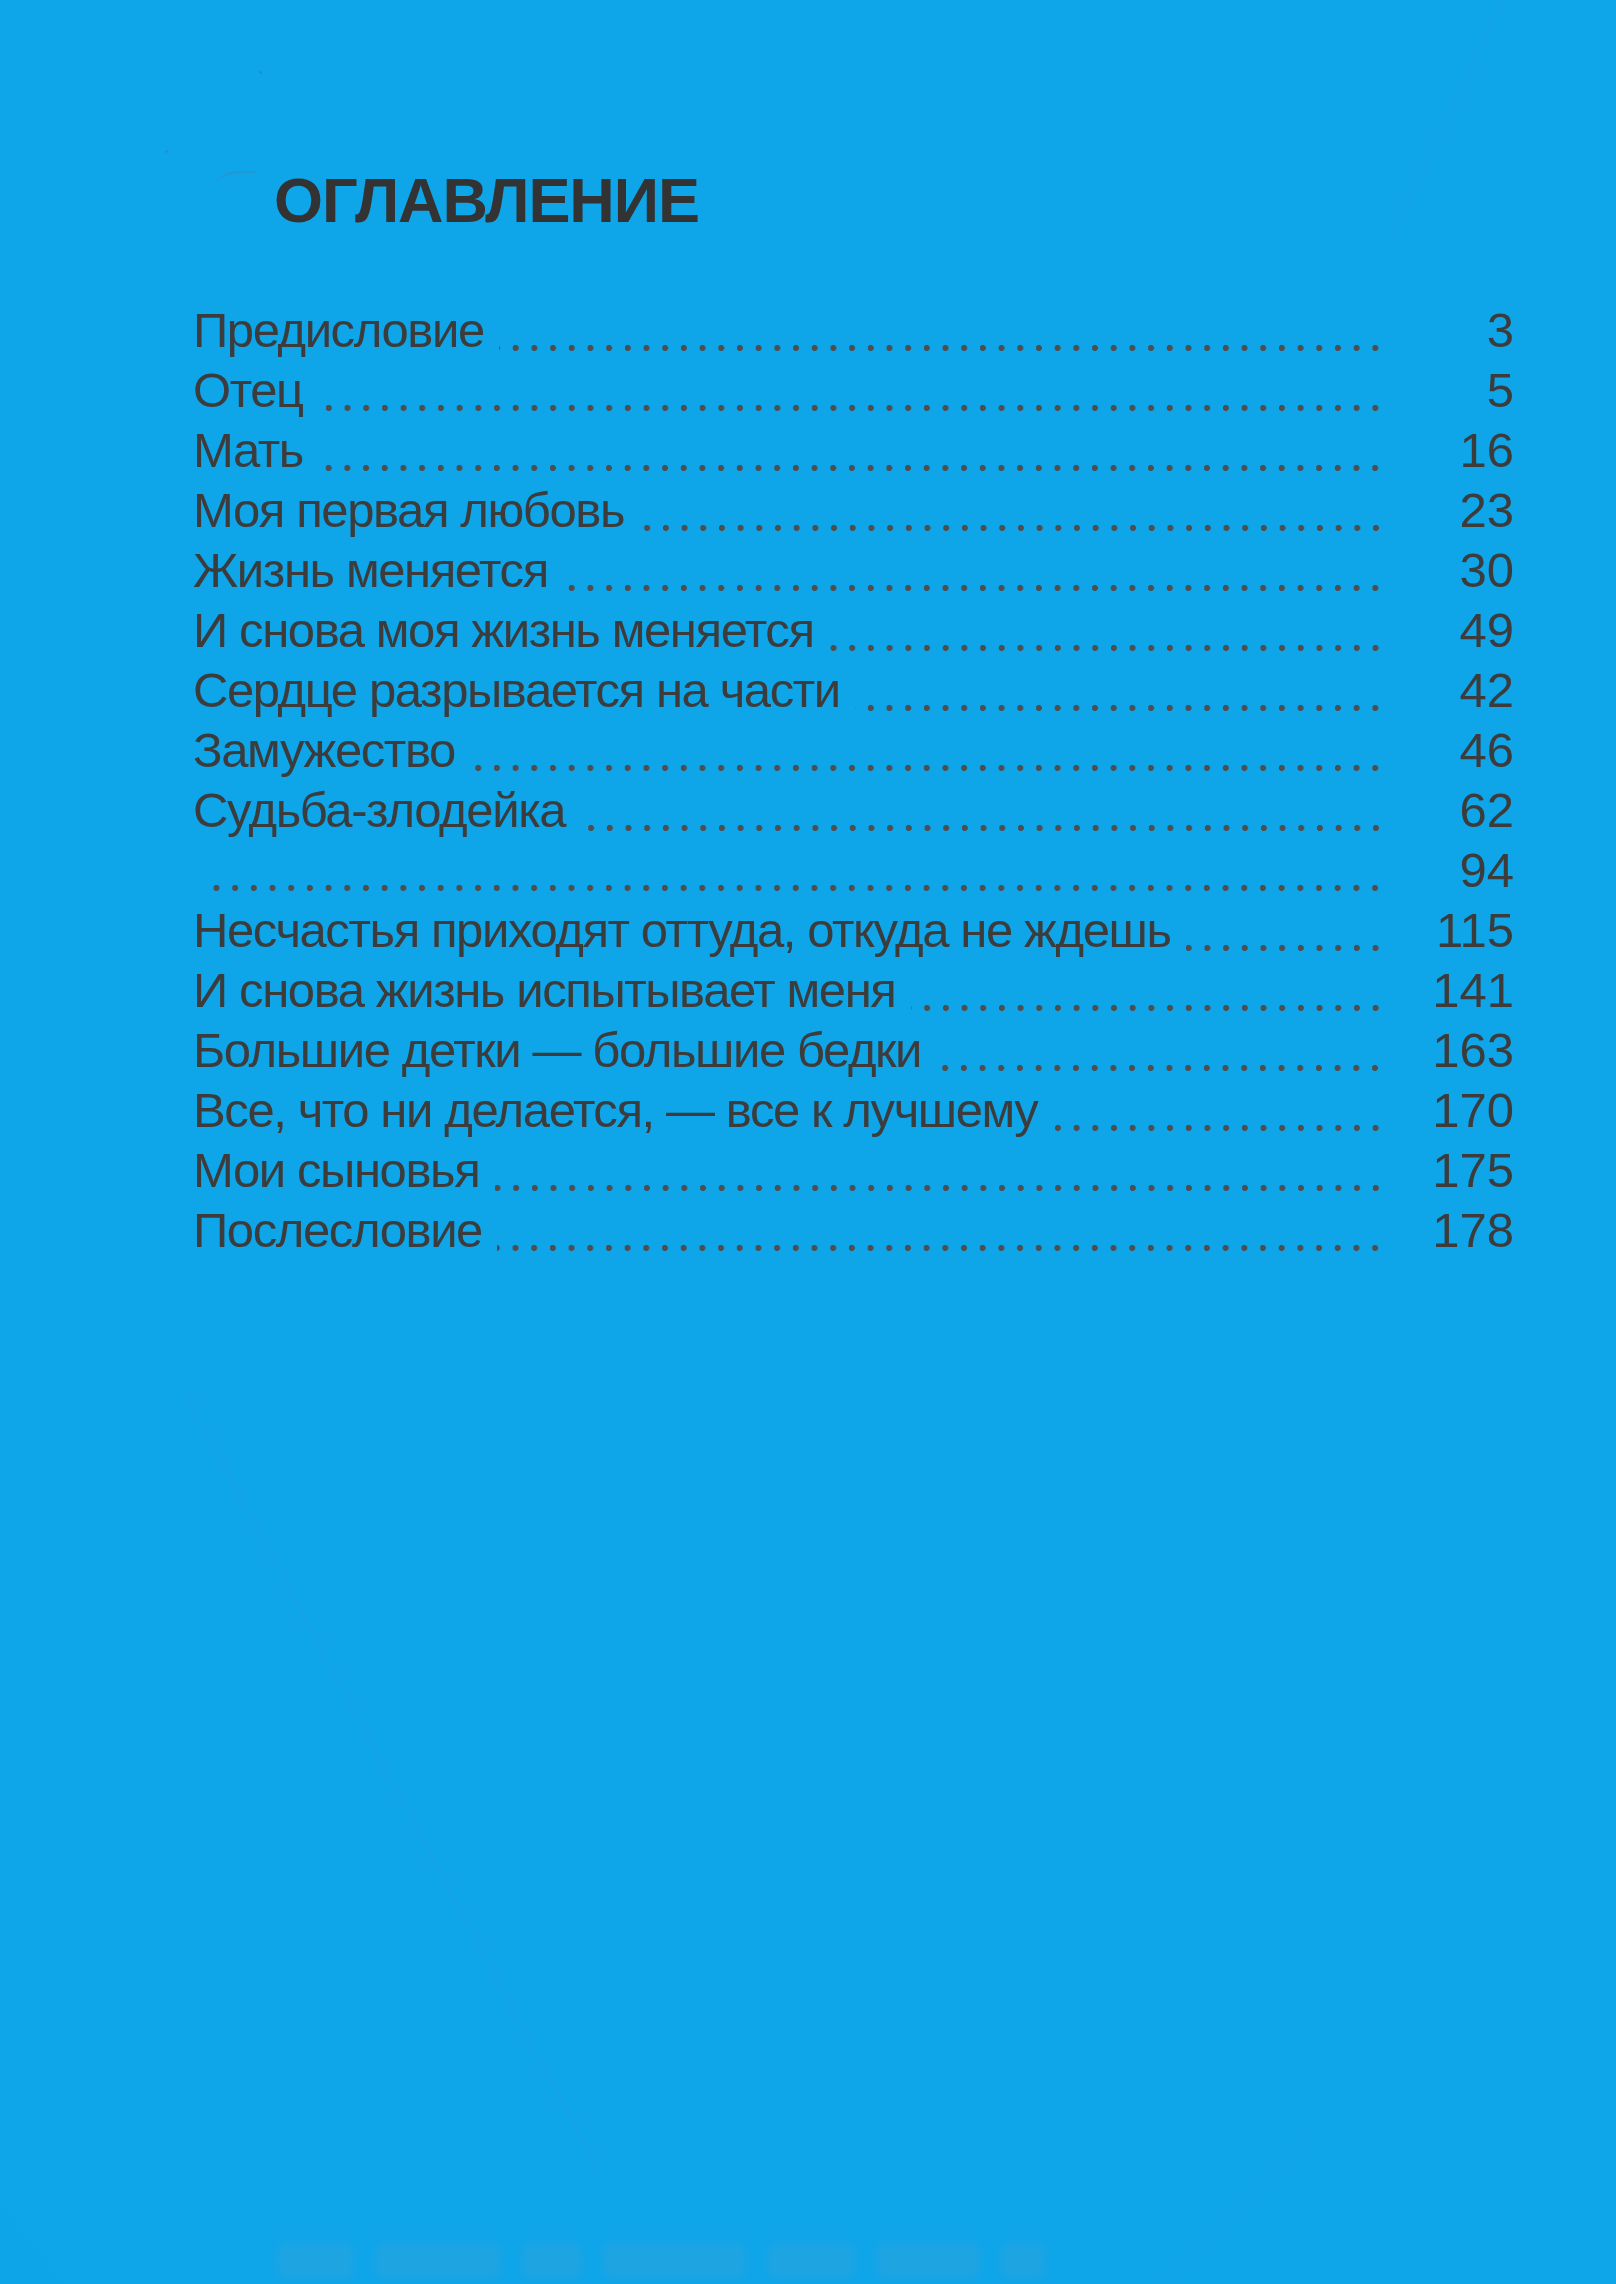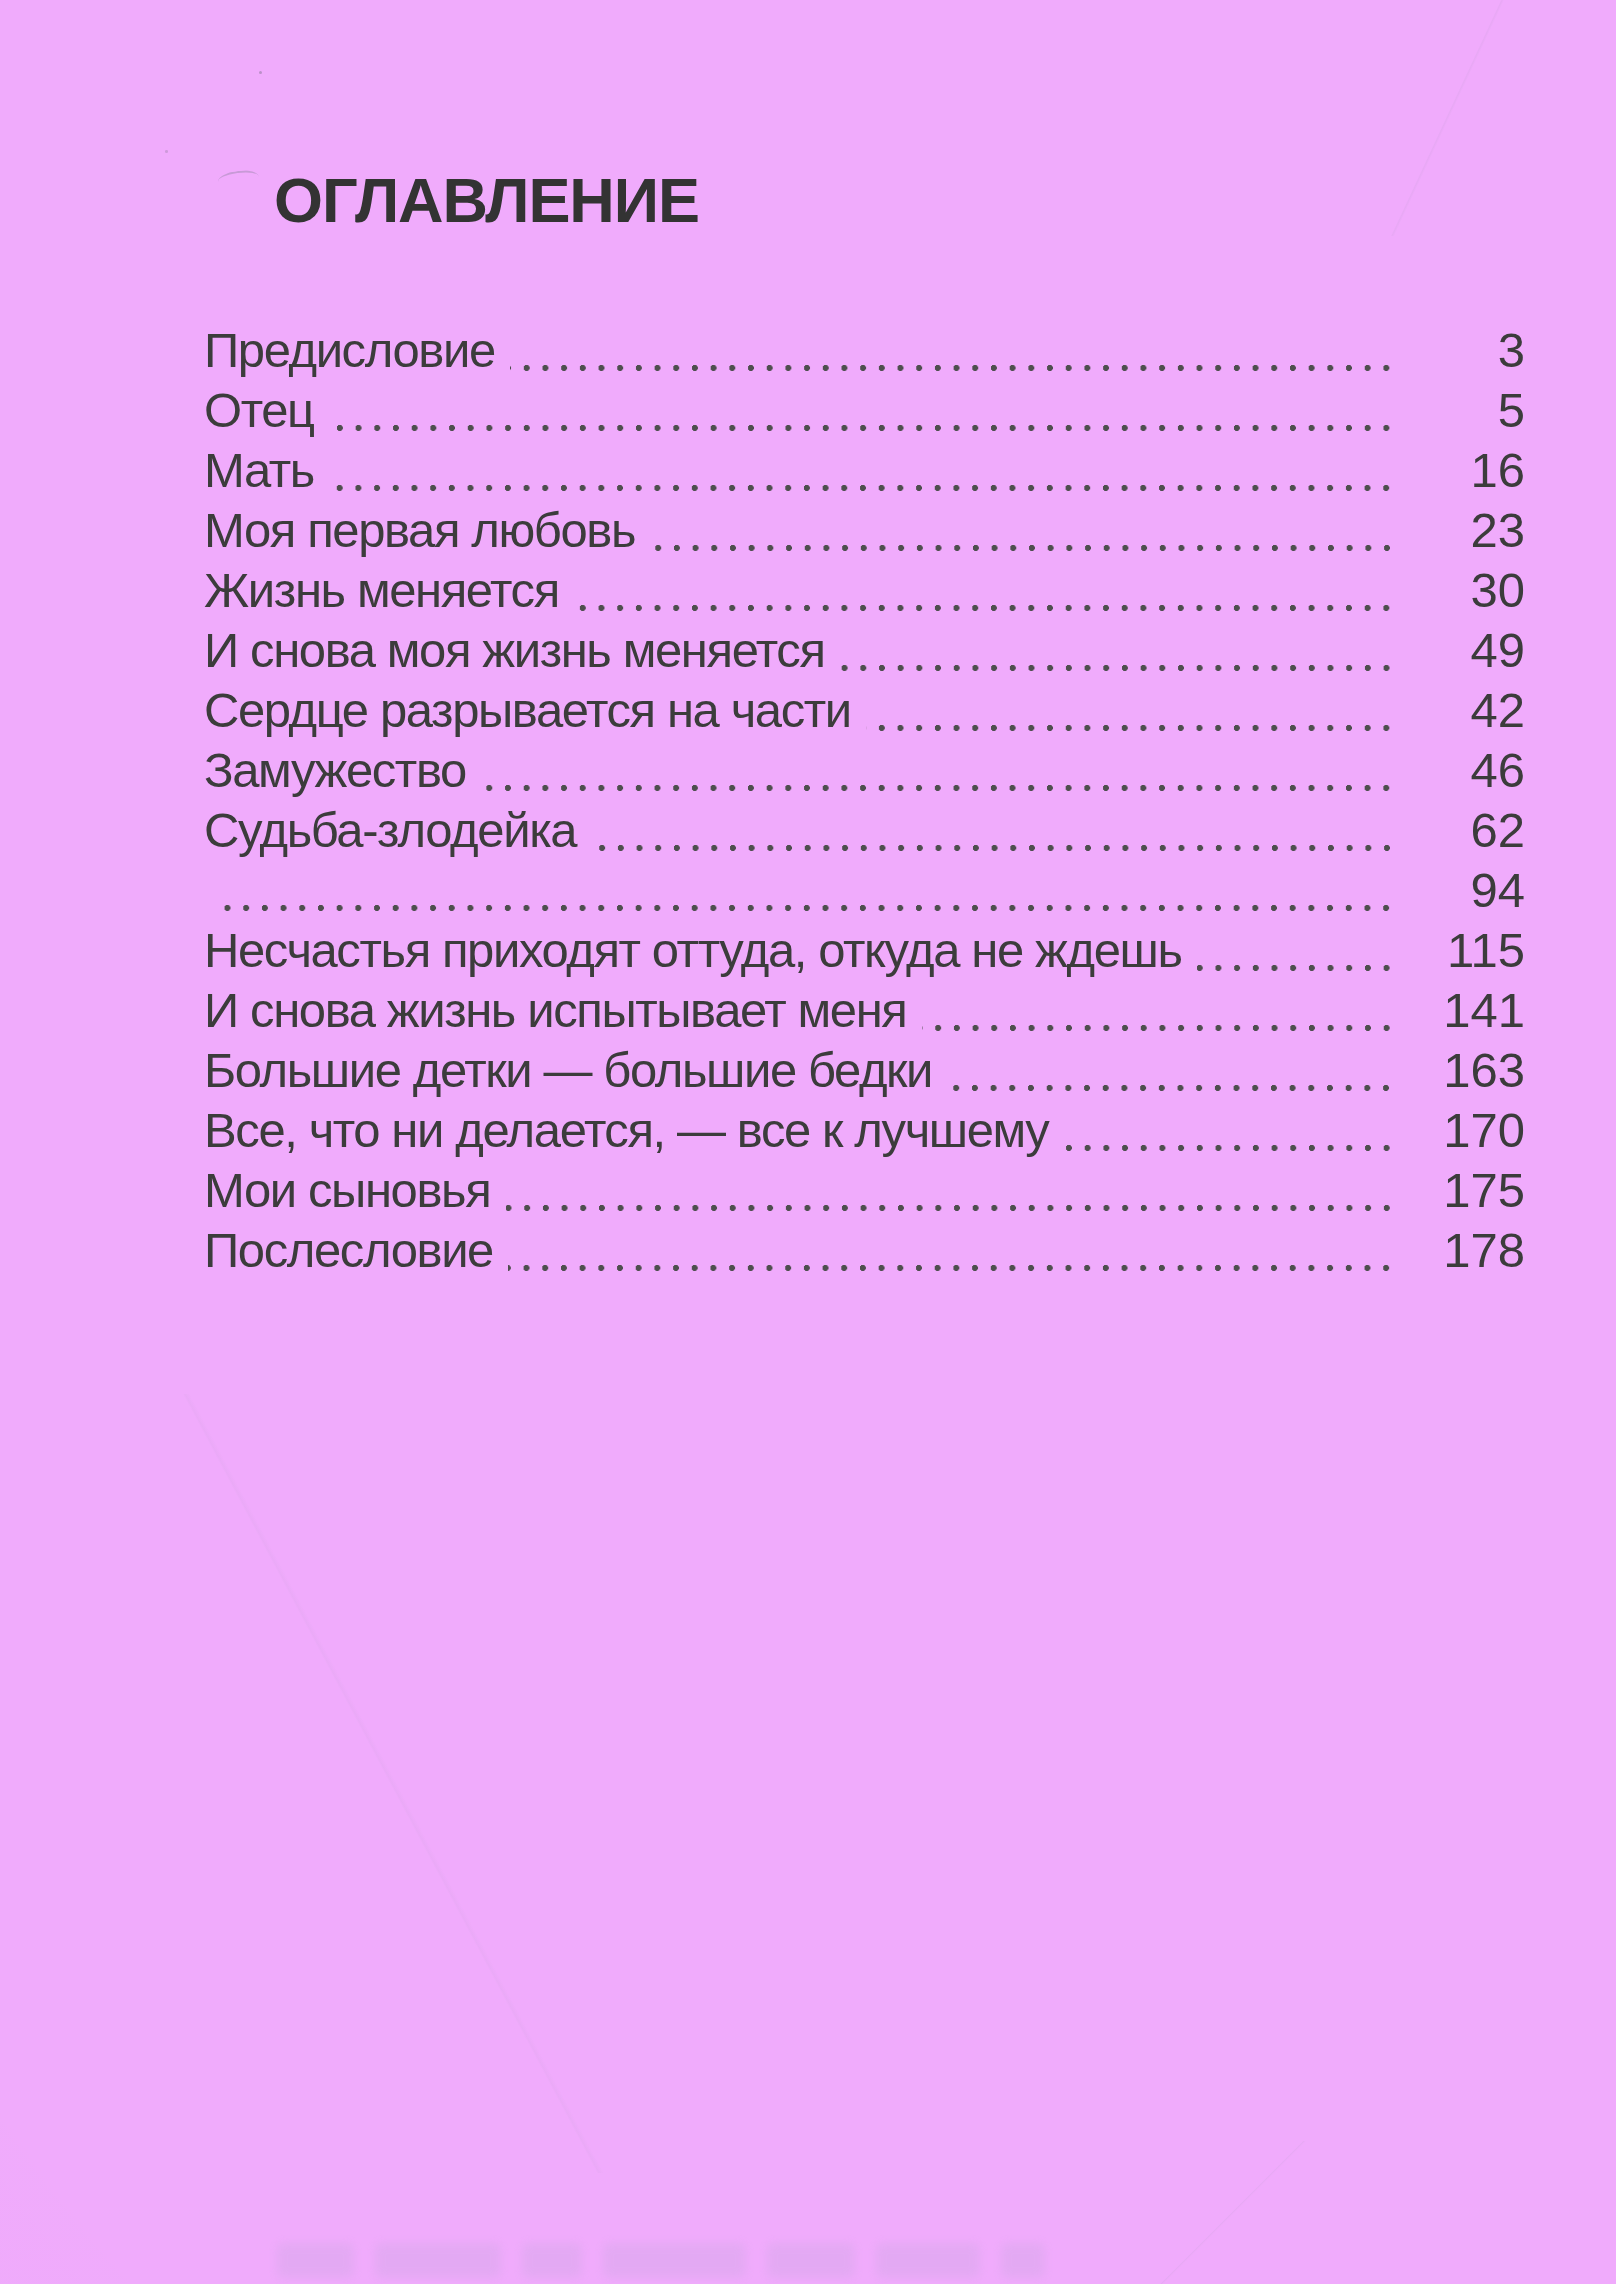--- a/index.html
+++ b/index.html
@@ -1,36 +1,36 @@
 <!DOCTYPE html>
 <html style="font-size:8.8px"><head>
 <meta charset="utf-8">
 <style>
   html,body{margin:0;padding:0;background:#e9e9e9;}
   .page{
     position:relative;
     width:1617px;height:2284px;
-    background:#f0abfc;
+    background:#0ea5e9;
     overflow:hidden;
     font-family:"Liberation Sans","DejaVu Sans",sans-serif;
     color:#3a3a3a;
   }
   
   .page::before{
     content:"";position:absolute;inset:0;
     background:radial-gradient(ellipse 120% 120% at 55% 40%, rgba(255,255,255,0) 60%, rgba(90,100,120,0.025) 100%);
     pointer-events:none;
   }
   .title{
     position:absolute;left:274px;top:169px;margin:0;
     font-size:63px;line-height:1;font-weight:bold;
     letter-spacing:-1.1px;color:#333333;white-space:nowrap;
   }
   .toc{
-    position:absolute;left:204px;top:300px;width:1321px;margin-top:20px;
+    position:absolute;left:193px;top:300px;width:1321px;
   }
   .toc-row{
     display:flex;align-items:baseline;
     height:60px;line-height:60px;
     font-size:49px;letter-spacing:-1.4px;
   }
   .toc-label{white-space:nowrap;color:#3c3c3c;}
   .leader{
     flex:1 1 auto;align-self:flex-end;
     height:7.7px;margin:0 7.7px 8.2px 15.4px;

